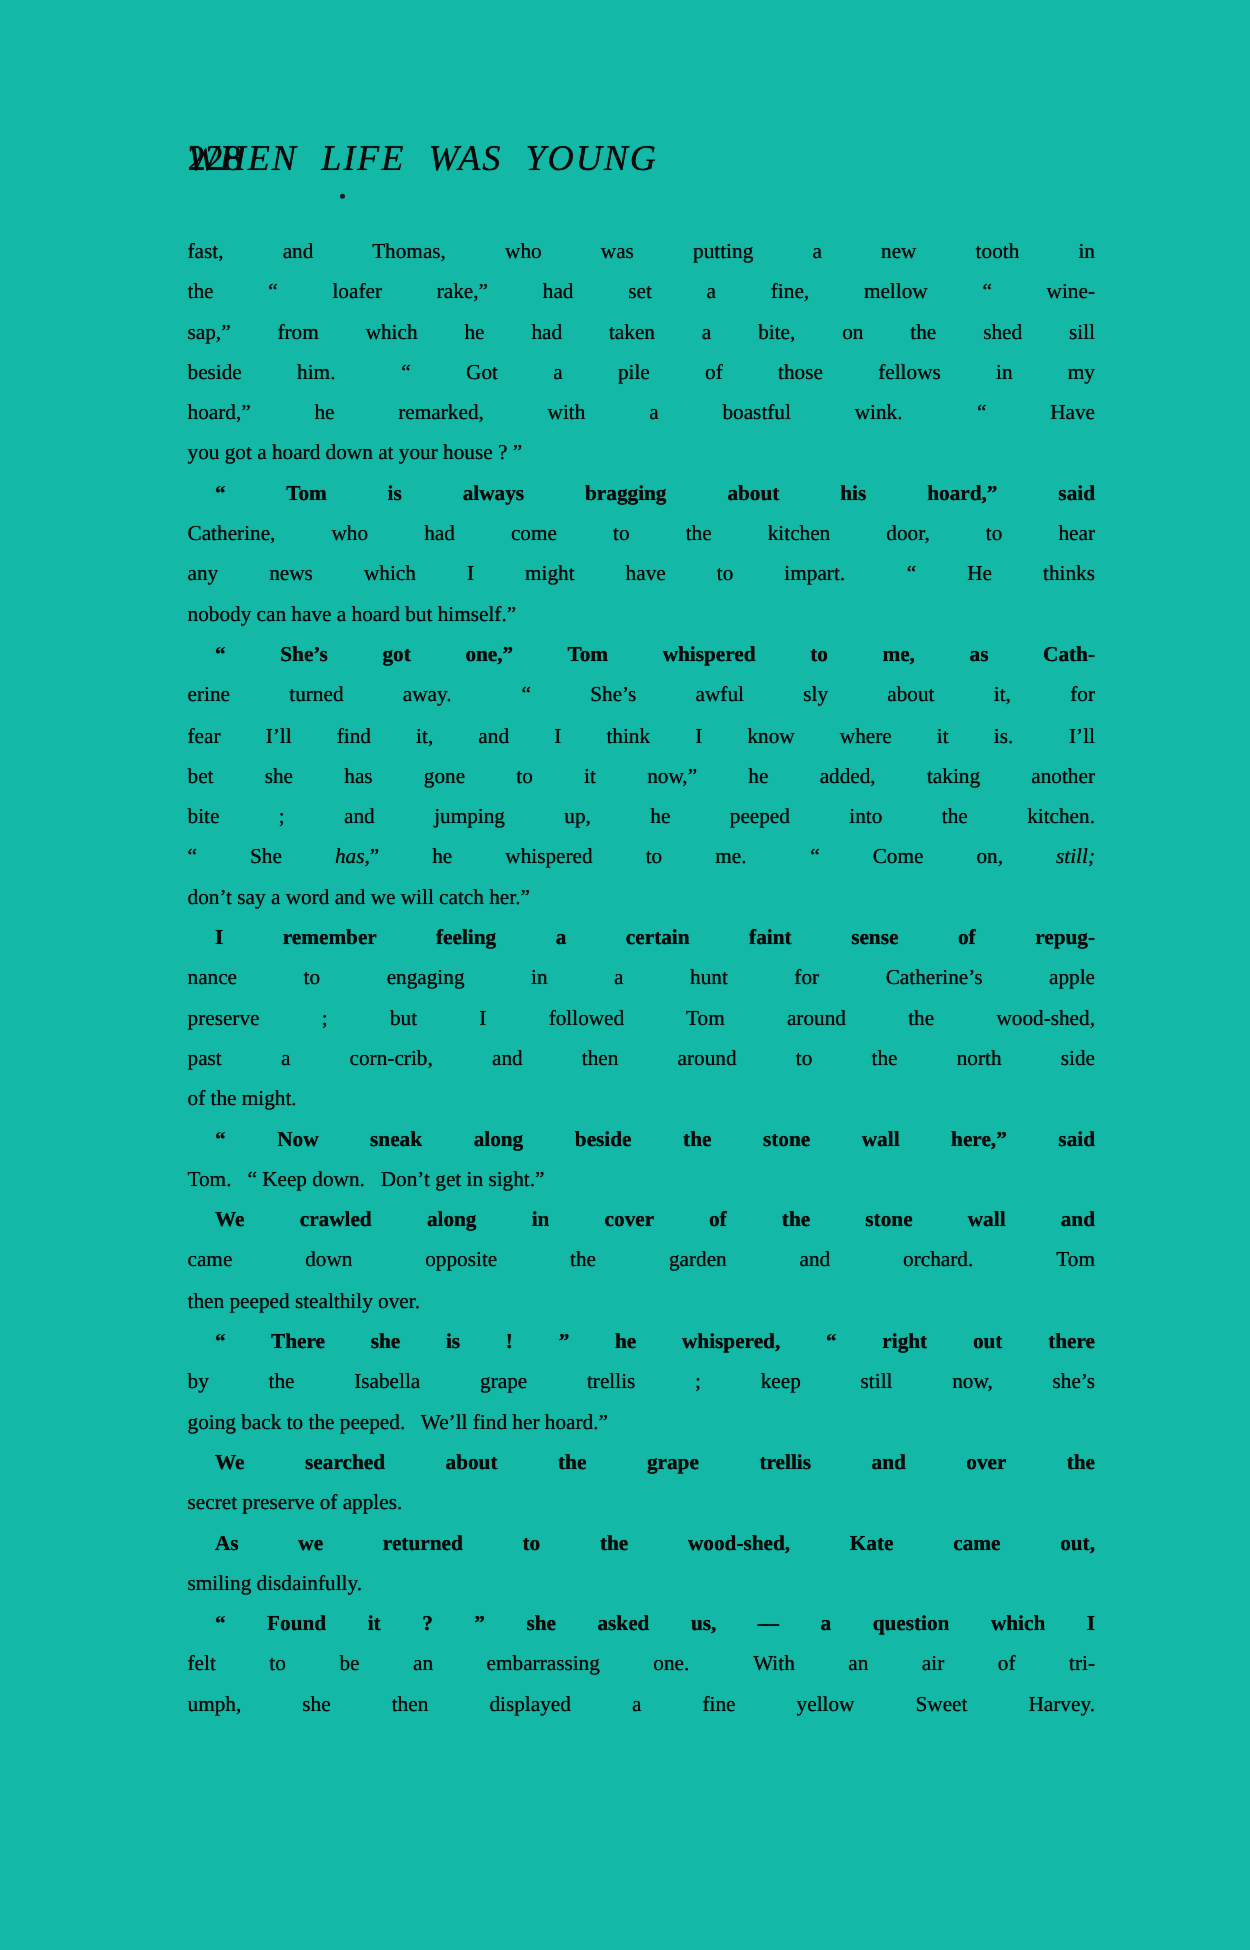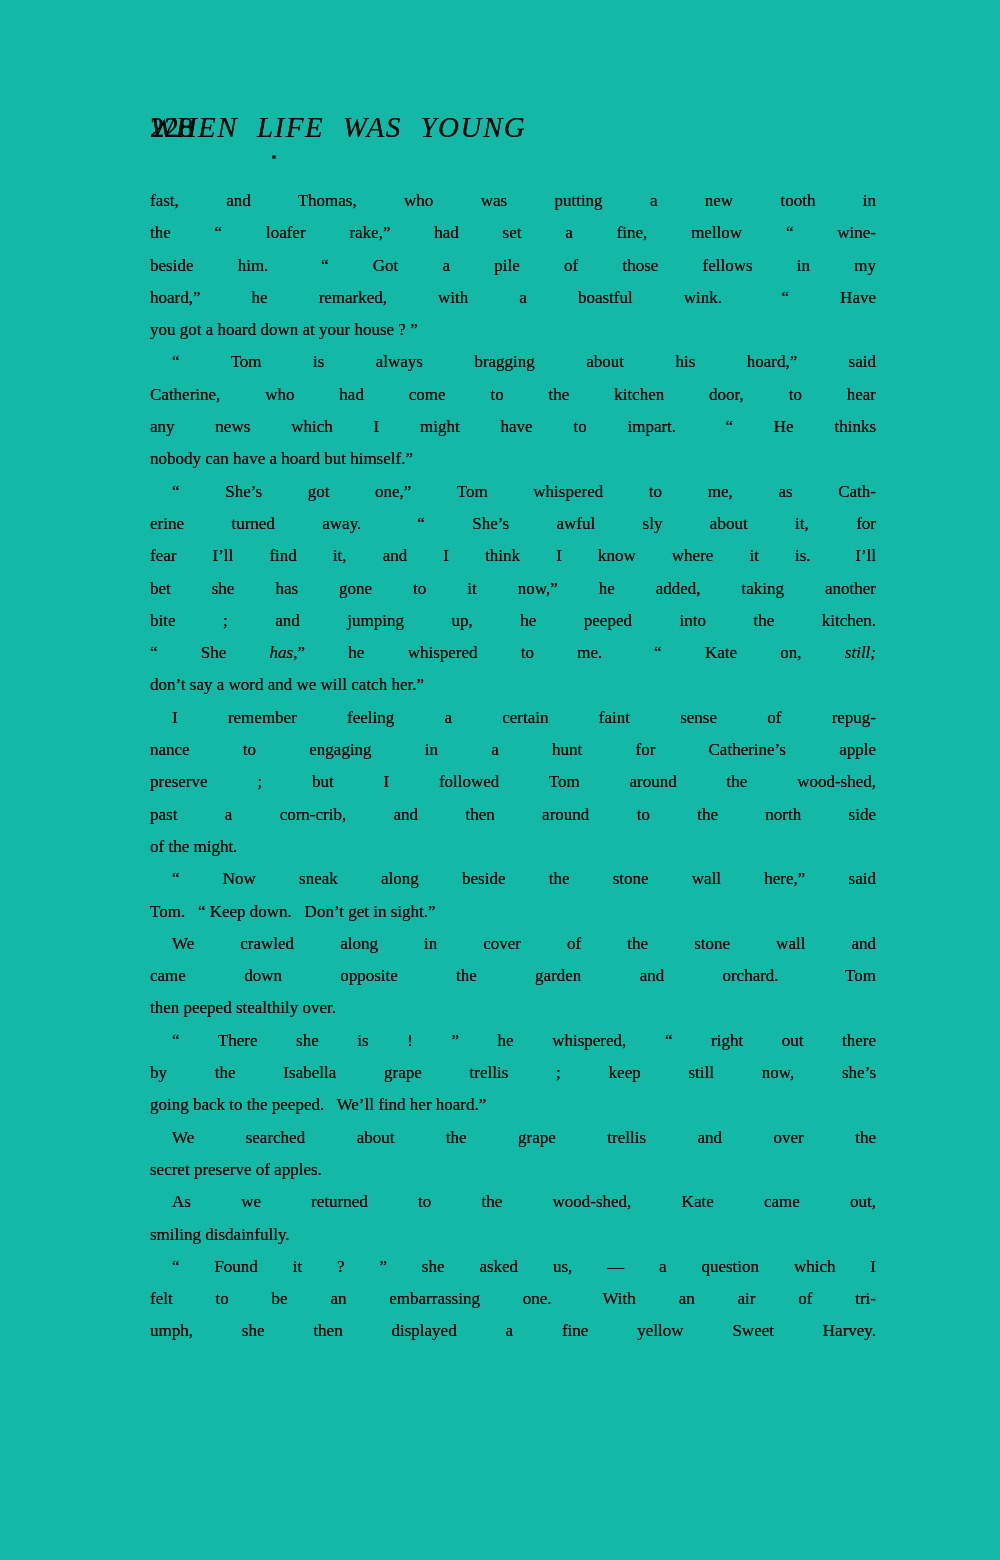--- a/index.html
+++ b/index.html
@@ -65,53 +65,55 @@
     text-align-last: justify;
     -moz-text-align-last: justify;
     text-justify: inter-word;
   }
   .line.last {
     text-align-last: left;
     -moz-text-align-last: left;
   }
   .line.indent {
     text-indent: 22px;
+    font-weight: bold;
   }
   .line i {
     font-style: italic;
   }
 </style>
 </head>
 <body>
 
 <div class="page">
 
   <div class="running-head">
     <span class="folio">228</span>
     <span class="head-title">WHEN LIFE WAS YOUNG</span>
   </div>
 
   <div class="scan-speck"></div>
 
   <div class="text-block" id="text-block">
       <div class="line"><span>fast, and Thomas, who was putting a new tooth in</span></div>
       <div class="line"><span>the “ loafer rake,” had set a fine, mellow “ wine-</span></div>
+      <div class="line"><span>sap,” from which he had taken a bite, on the shed sill</span></div>
       <div class="line"><span>beside him.  “ Got a pile of those fellows in my</span></div>
       <div class="line"><span>hoard,” he remarked, with a boastful wink.  “ Have</span></div>
       <div class="line last"><span>you got a hoard down at your house ? ”</span></div>
       <div class="line indent"><span>“ Tom is always bragging about his hoard,” said</span></div>
       <div class="line"><span>Catherine, who had come to the kitchen door, to hear</span></div>
       <div class="line"><span>any news which I might have to impart.  “ He thinks</span></div>
       <div class="line last"><span>nobody can have a hoard but himself.”</span></div>
       <div class="line indent"><span>“ She’s got one,” Tom whispered to me, as Cath-</span></div>
       <div class="line"><span>erine turned away.  “ She’s awful sly about it, for</span></div>
       <div class="line"><span>fear I’ll find it, and I think I know where it is.  I’ll</span></div>
       <div class="line"><span>bet she has gone to it now,” he added, taking another</span></div>
       <div class="line"><span>bite ; and jumping up, he peeped into the kitchen.</span></div>
-      <div class="line"><span>“ She </span><i>has,</i><span>” he whispered to me.  “ Kate on, </span><i>still;</i></div>
+      <div class="line"><span>“ She </span><i>has,</i><span>” he whispered to me.  “ Come on, </span><i>still;</i></div>
       <div class="line last"><span>don’t say a word and we will catch her.”</span></div>
       <div class="line indent"><span>I remember feeling a certain faint sense of repug-</span></div>
       <div class="line"><span>nance to engaging in a hunt for Catherine’s apple</span></div>
       <div class="line"><span>preserve ; but I followed Tom around the wood-shed,</span></div>
       <div class="line"><span>past a corn-crib, and then around to the north side</span></div>
       <div class="line last"><span>of the might.</span></div>
       <div class="line indent"><span>“ Now sneak along beside the stone wall here,” said</span></div>
       <div class="line last"><span>Tom.  “ Keep down.  Don’t get in sight.”</span></div>
       <div class="line indent"><span>We crawled along in cover of the stone wall and</span></div>
       <div class="line"><span>came down opposite the garden and orchard.  Tom</span></div>

